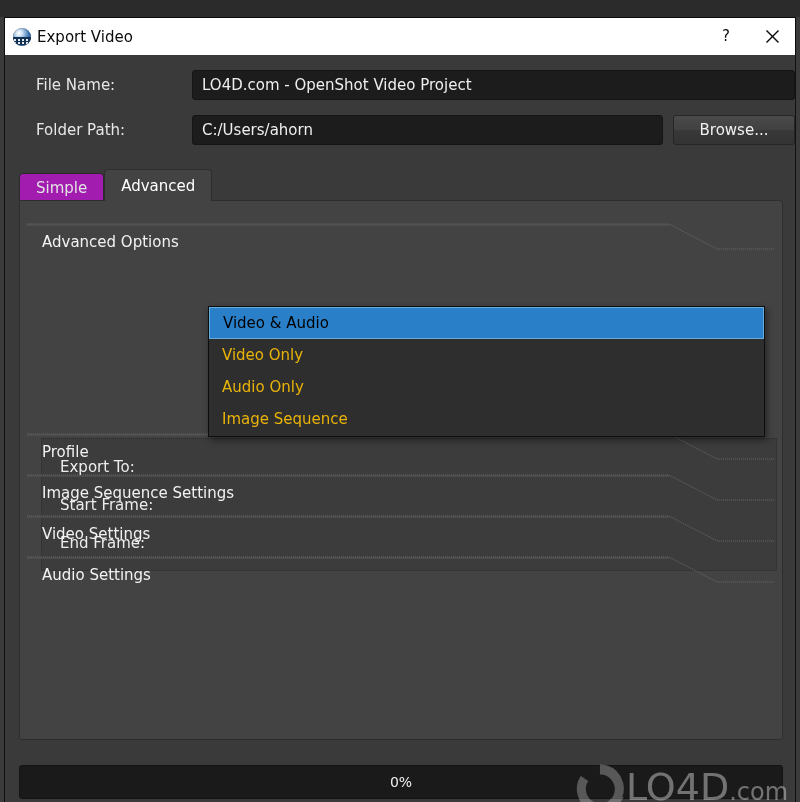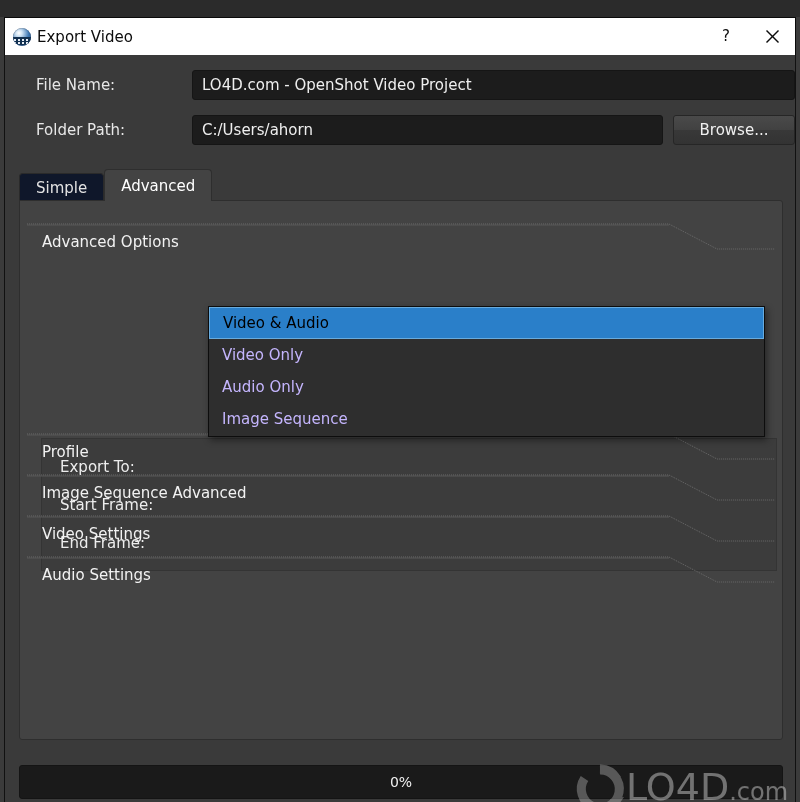--- a/index.html
+++ b/index.html
@@ -184,21 +184,21 @@
     font-size: 15px;
     color: #efefef;
     border: 1px solid #2a2a2a;
     border-bottom: none;
     border-radius: 4px 4px 0 0;
     box-sizing: border-box;
     background: #343434;
     position: relative;
   }
   .tab.inactive {
-    background: #0f172a;
+    background: #a21caf;
     color: #e2e2e2;
     height: 28px;
     margin-bottom: 0px;
   }
   .tab.active {
     background: #434343;
     color: #ffffff;
     height: 32px;
     z-index: 3;
     border-color: #2e2e2e;
@@ -280,21 +280,21 @@
     box-sizing: border-box;
     z-index: 40;
     box-shadow: 2px 3px 7px rgba(0,0,0,0.45);
   }
   .dd-item {
     height: 32px;
     display: flex;
     align-items: center;
     padding-left: 13px;
     font-size: 15px;
-    color: #c4b5fd;
+    color: #eab308;
     box-sizing: border-box;
   }
   .dd-item.selected {
     background: #2a7fc9;
     border: 1px solid #68abdd;
     color: #000000;
     margin: 0;
     height: 32px;
   }
 
@@ -451,21 +451,21 @@
           <span class="section-title">Profile</span>
         </div>
       </div>
 
       <div class="section" style="top:273px;">
         <div class="section-header">
           <svg class="section-rule" viewBox="0 0 748 36" preserveAspectRatio="none">
             <polyline points="0,1 642,1 690,26 748,26" fill="none" stroke="#6a6a6a" stroke-width="1" stroke-dasharray="1 1"></polyline>
             <polyline points="0,2 642,2" fill="none" stroke="#585858" stroke-width="1"></polyline>
           </svg>
-          <span class="section-title">Image Sequence Advanced</span>
+          <span class="section-title">Image Sequence Settings</span>
         </div>
       </div>
 
       <div class="section" style="top:314px;">
         <div class="section-header">
           <svg class="section-rule" viewBox="0 0 748 36" preserveAspectRatio="none">
             <polyline points="0,1 642,1 690,26 748,26" fill="none" stroke="#6a6a6a" stroke-width="1" stroke-dasharray="1 1"></polyline>
             <polyline points="0,2 642,2" fill="none" stroke="#585858" stroke-width="1"></polyline>
           </svg>
           <span class="section-title">Video Settings</span>

